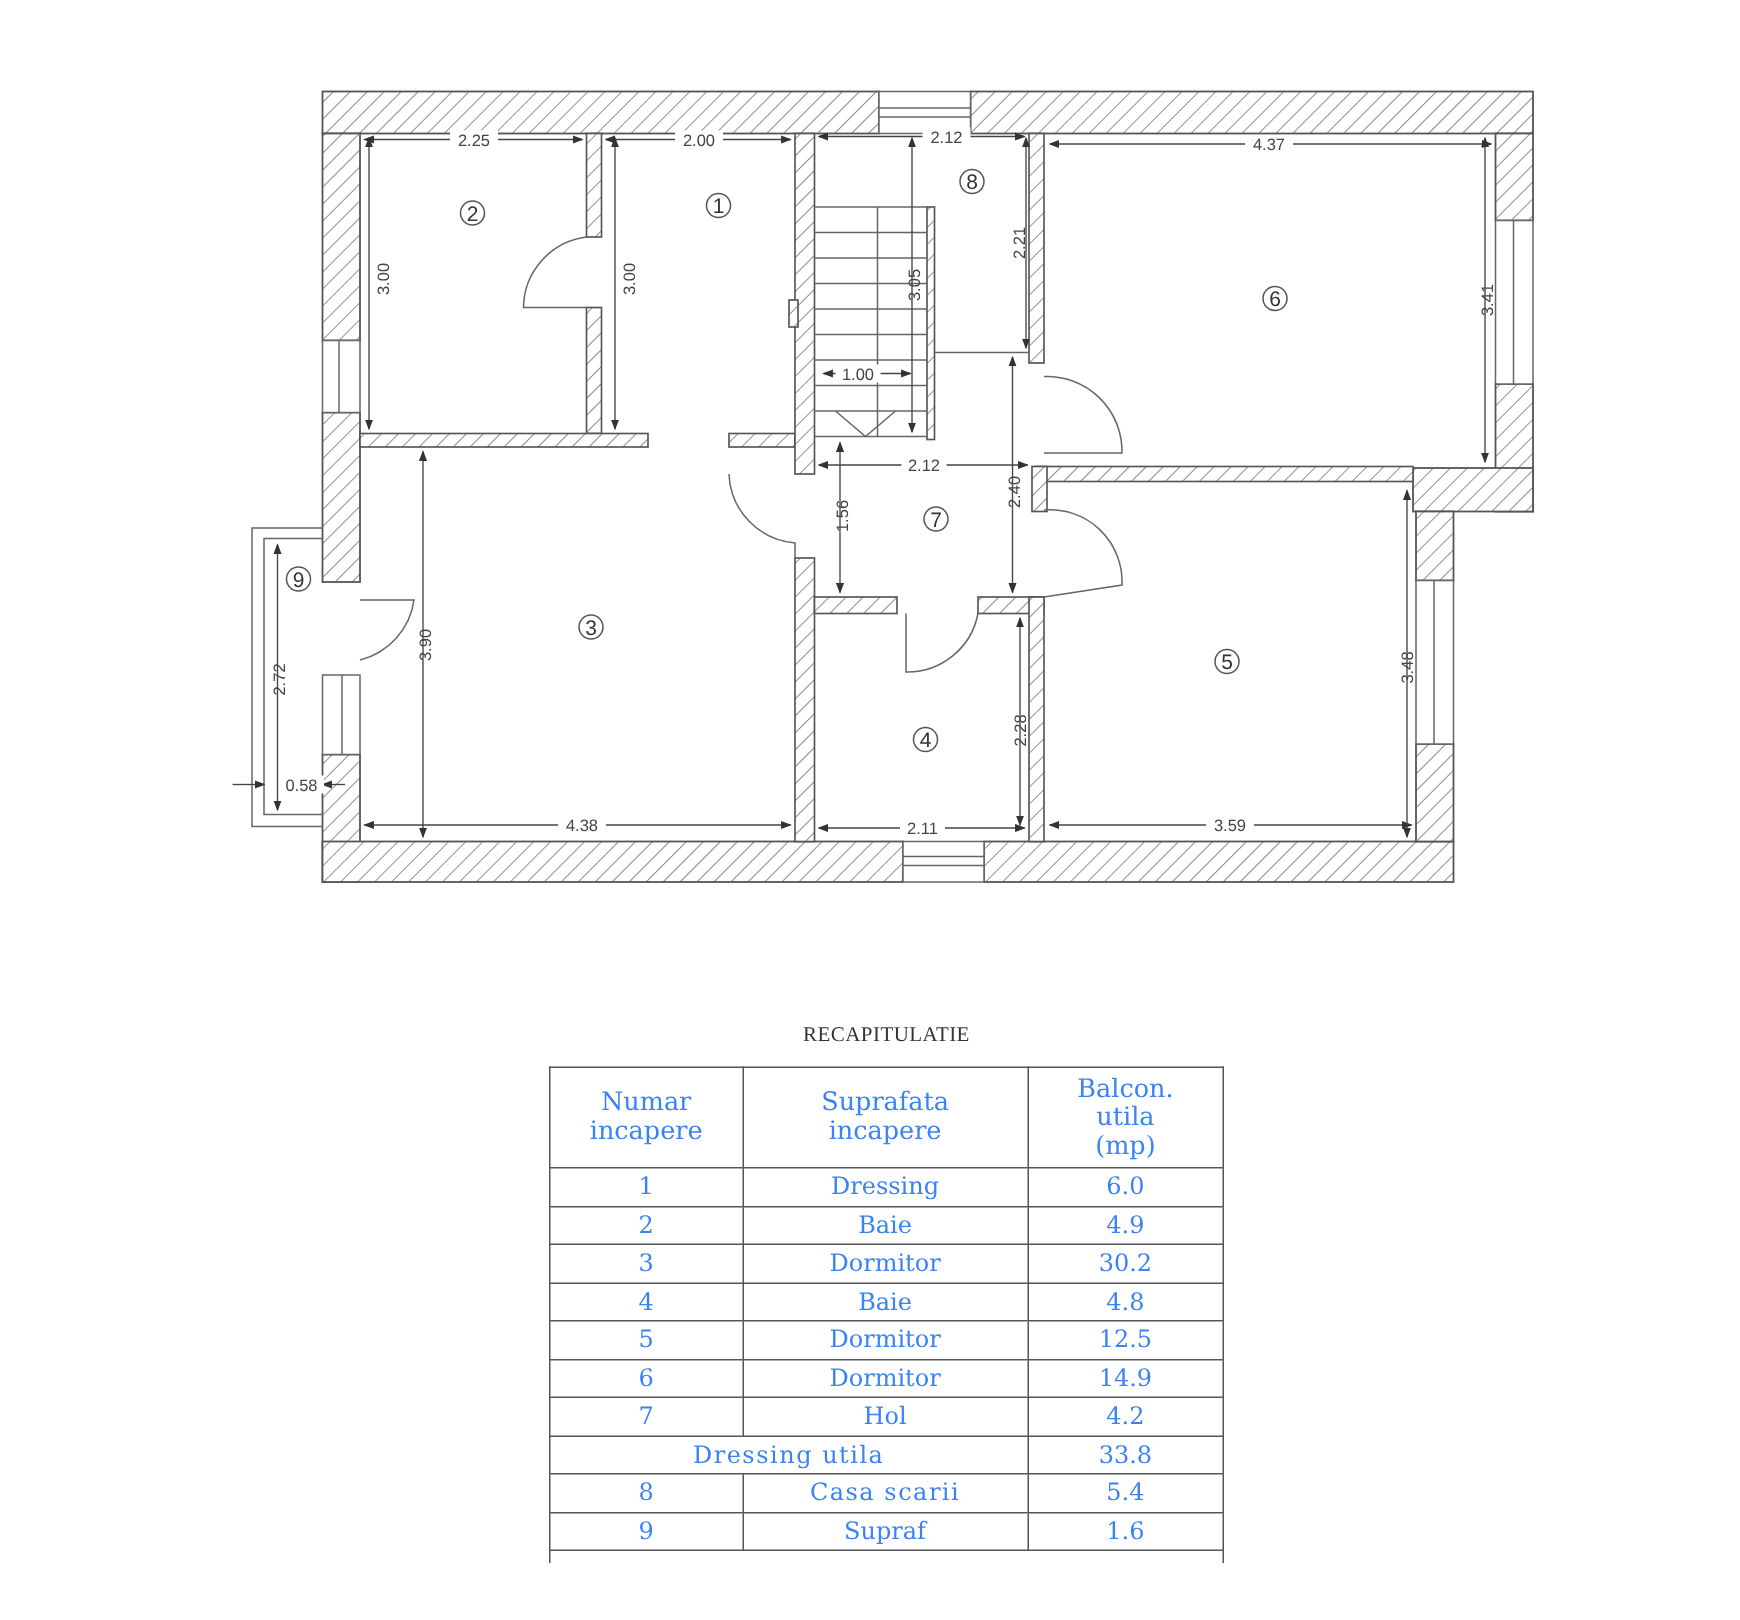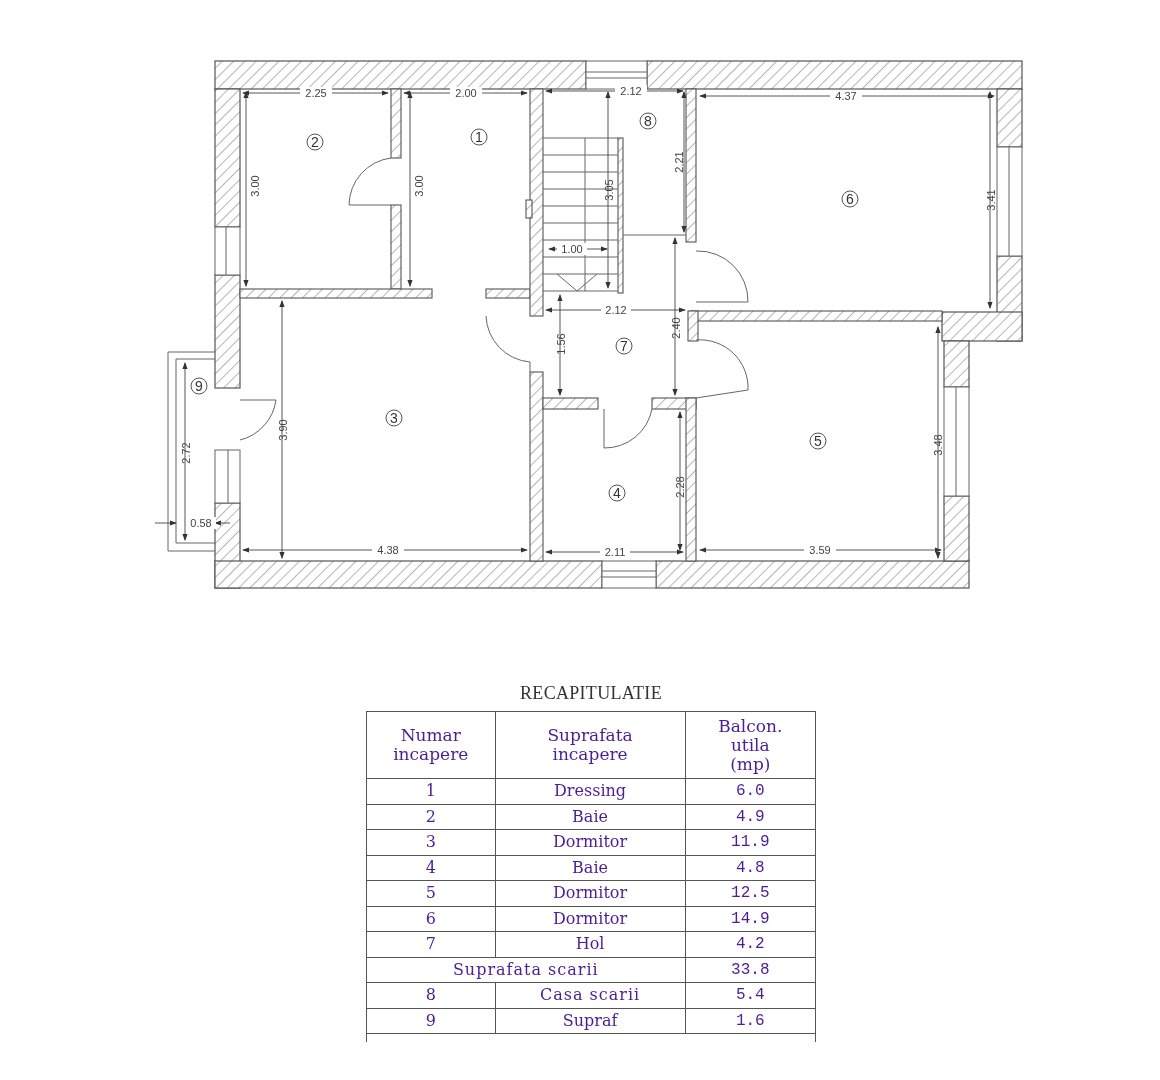--- a/index.html
+++ b/index.html
@@ -2,32 +2,32 @@
 <html><head>
 <meta charset="utf-8">
 <style>
   html, body { margin: 0; padding: 0; background: #ffffff; }
   body { width: 1160px; height: 1080px; position: relative; overflow: hidden; }
   #plan { position: absolute; left: 0; top: 0; width: 1160px; height: 620px; }
   .dim { font-family: "Liberation Sans", sans-serif; font-size: 11px; fill: #444; }
   .room-no { font-family: "Liberation Sans", sans-serif; font-size: 14px; fill: #333; }
   #table-title {
     position: absolute; left: 366px; top: 683px; width: 450px; text-align: center;
-    font-family: "Liberation Serif", serif; font-size: 18px; color: #333; letter-spacing: 0.3px;
+    font-family: "Liberation Serif", serif; font-size: 14px; color: #333; letter-spacing: 0.3px;
   }
   #recap {
     position: absolute; left: 366px; top: 711px; width: 450px;
-    border-collapse: collapse; font-family: "DejaVu Serif", serif; font-size: 16px; color: #4c1d95;
+    border-collapse: collapse; font-family: "DejaVu Serif", serif; font-size: 16px; color: #3b82f6;
   }
   #recap td, #recap th { border: 1.5px solid #555; text-align: center; padding: 0; font-weight: normal; }
   #recap th { height: 66px; line-height: 19px; font-size: 17px; }
   #recap td { height: 24.5px; line-height: 24px; }
   #recap td.c1 { width: 128px; }
   #recap td.c2 { width: 190px; }
-  #recap td.c3 { width: 130px; font-family: Liberation Mono, monospace; }
+  #recap td.c3 { width: 130px; }
   #recap .sp { letter-spacing: 1px; }
   #recap tr.tail td { height: 8px; border-bottom: none; }
 </style>
 </head>
 <body>
 
 <svg id="plan" viewBox="0 0 1160 620" xmlns="http://www.w3.org/2000/svg">
   <defs>
     <pattern id="hatch" patternUnits="userSpaceOnUse" width="8" height="8" patternTransform="rotate(45)">
       <rect width="8" height="8" fill="#fff"></rect>
@@ -246,21 +246,21 @@
     <td class="c3">6.0</td>
   </tr>
   <tr>
     <td class="c1">2</td>
     <td class="c2">Baie</td>
     <td class="c3">4.9</td>
   </tr>
   <tr>
     <td class="c1">3</td>
     <td class="c2">Dormitor</td>
-    <td class="c3">11.9</td>
+    <td class="c3">30.2</td>
   </tr>
   <tr>
     <td class="c1">4</td>
     <td class="c2">Baie</td>
     <td class="c3">4.8</td>
   </tr>
   <tr>
     <td class="c1">5</td>
     <td class="c2">Dormitor</td>
     <td class="c3">12.5</td>
@@ -269,21 +269,21 @@
     <td class="c1">6</td>
     <td class="c2">Dormitor</td>
     <td class="c3">14.9</td>
   </tr>
   <tr>
     <td class="c1">7</td>
     <td class="c2">Hol</td>
     <td class="c3">4.2</td>
   </tr>
   <tr>
-    <td colspan="2" class="sp">Suprafata scarii</td>
+    <td colspan="2" class="sp">Dressing utila</td>
     <td class="c3">33.8</td>
   </tr>
   <tr>
     <td class="c1">8</td>
     <td class="c2 sp">Casa scarii</td>
     <td class="c3">5.4</td>
   </tr>
   <tr>
     <td class="c1">9</td>
     <td class="c2">Supraf</td>

